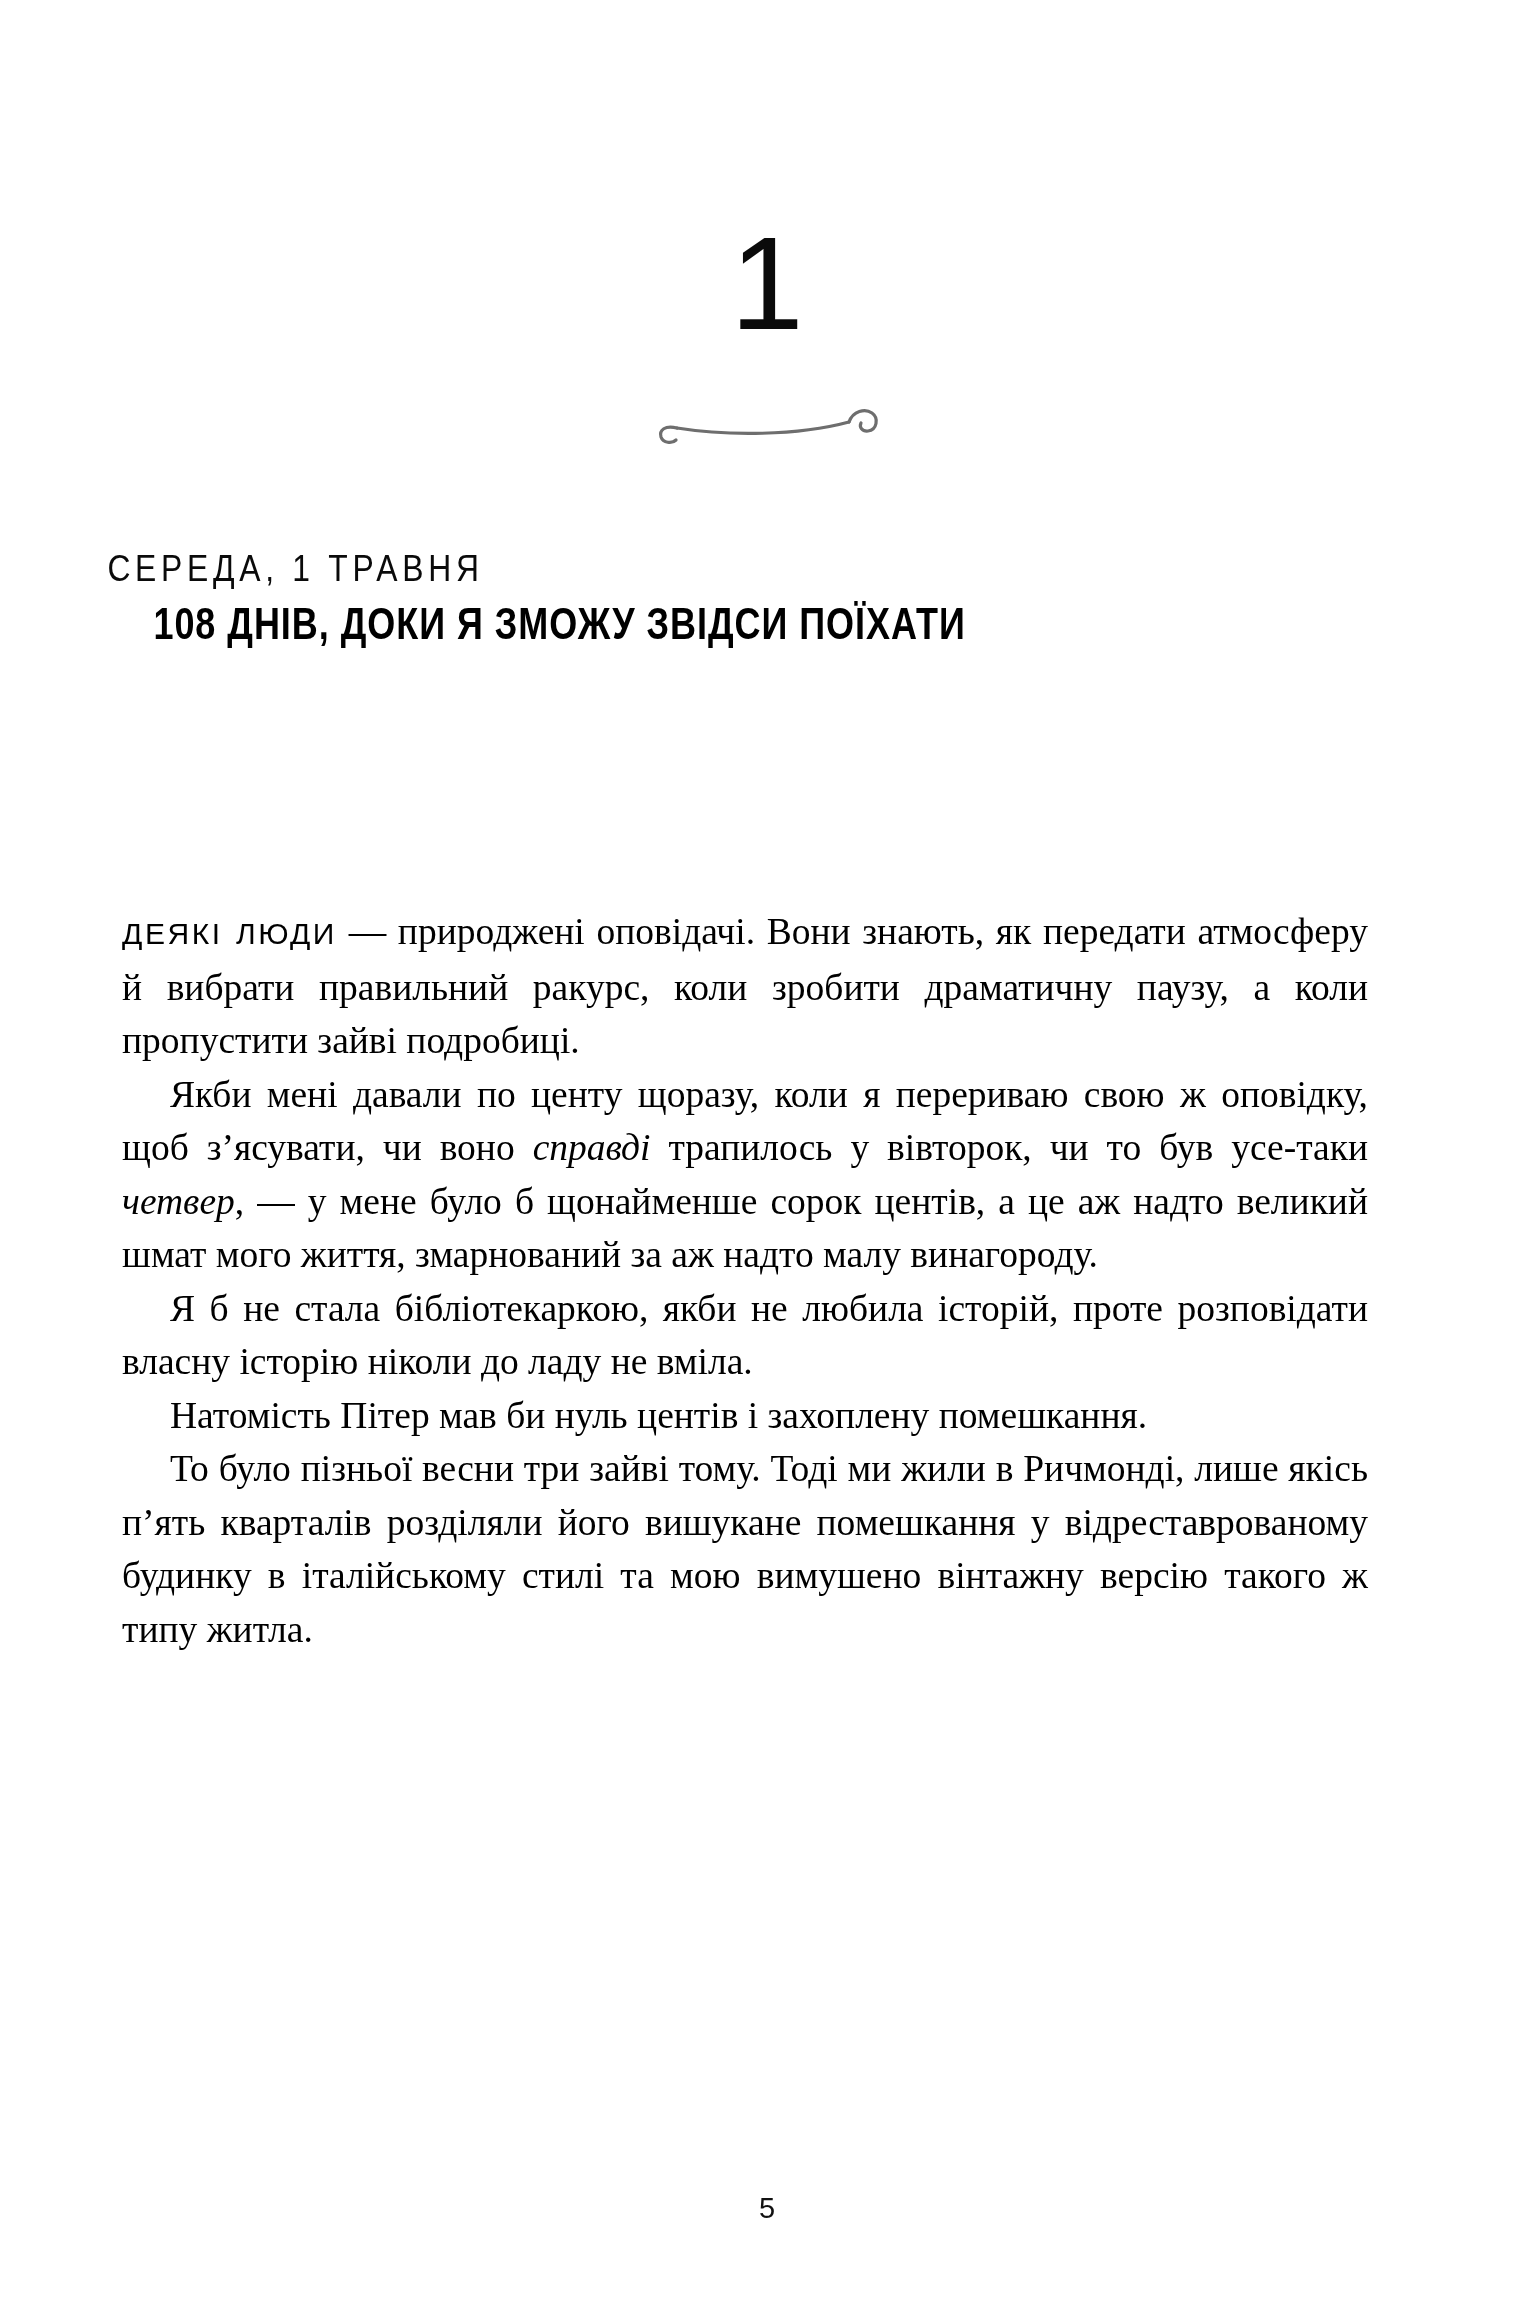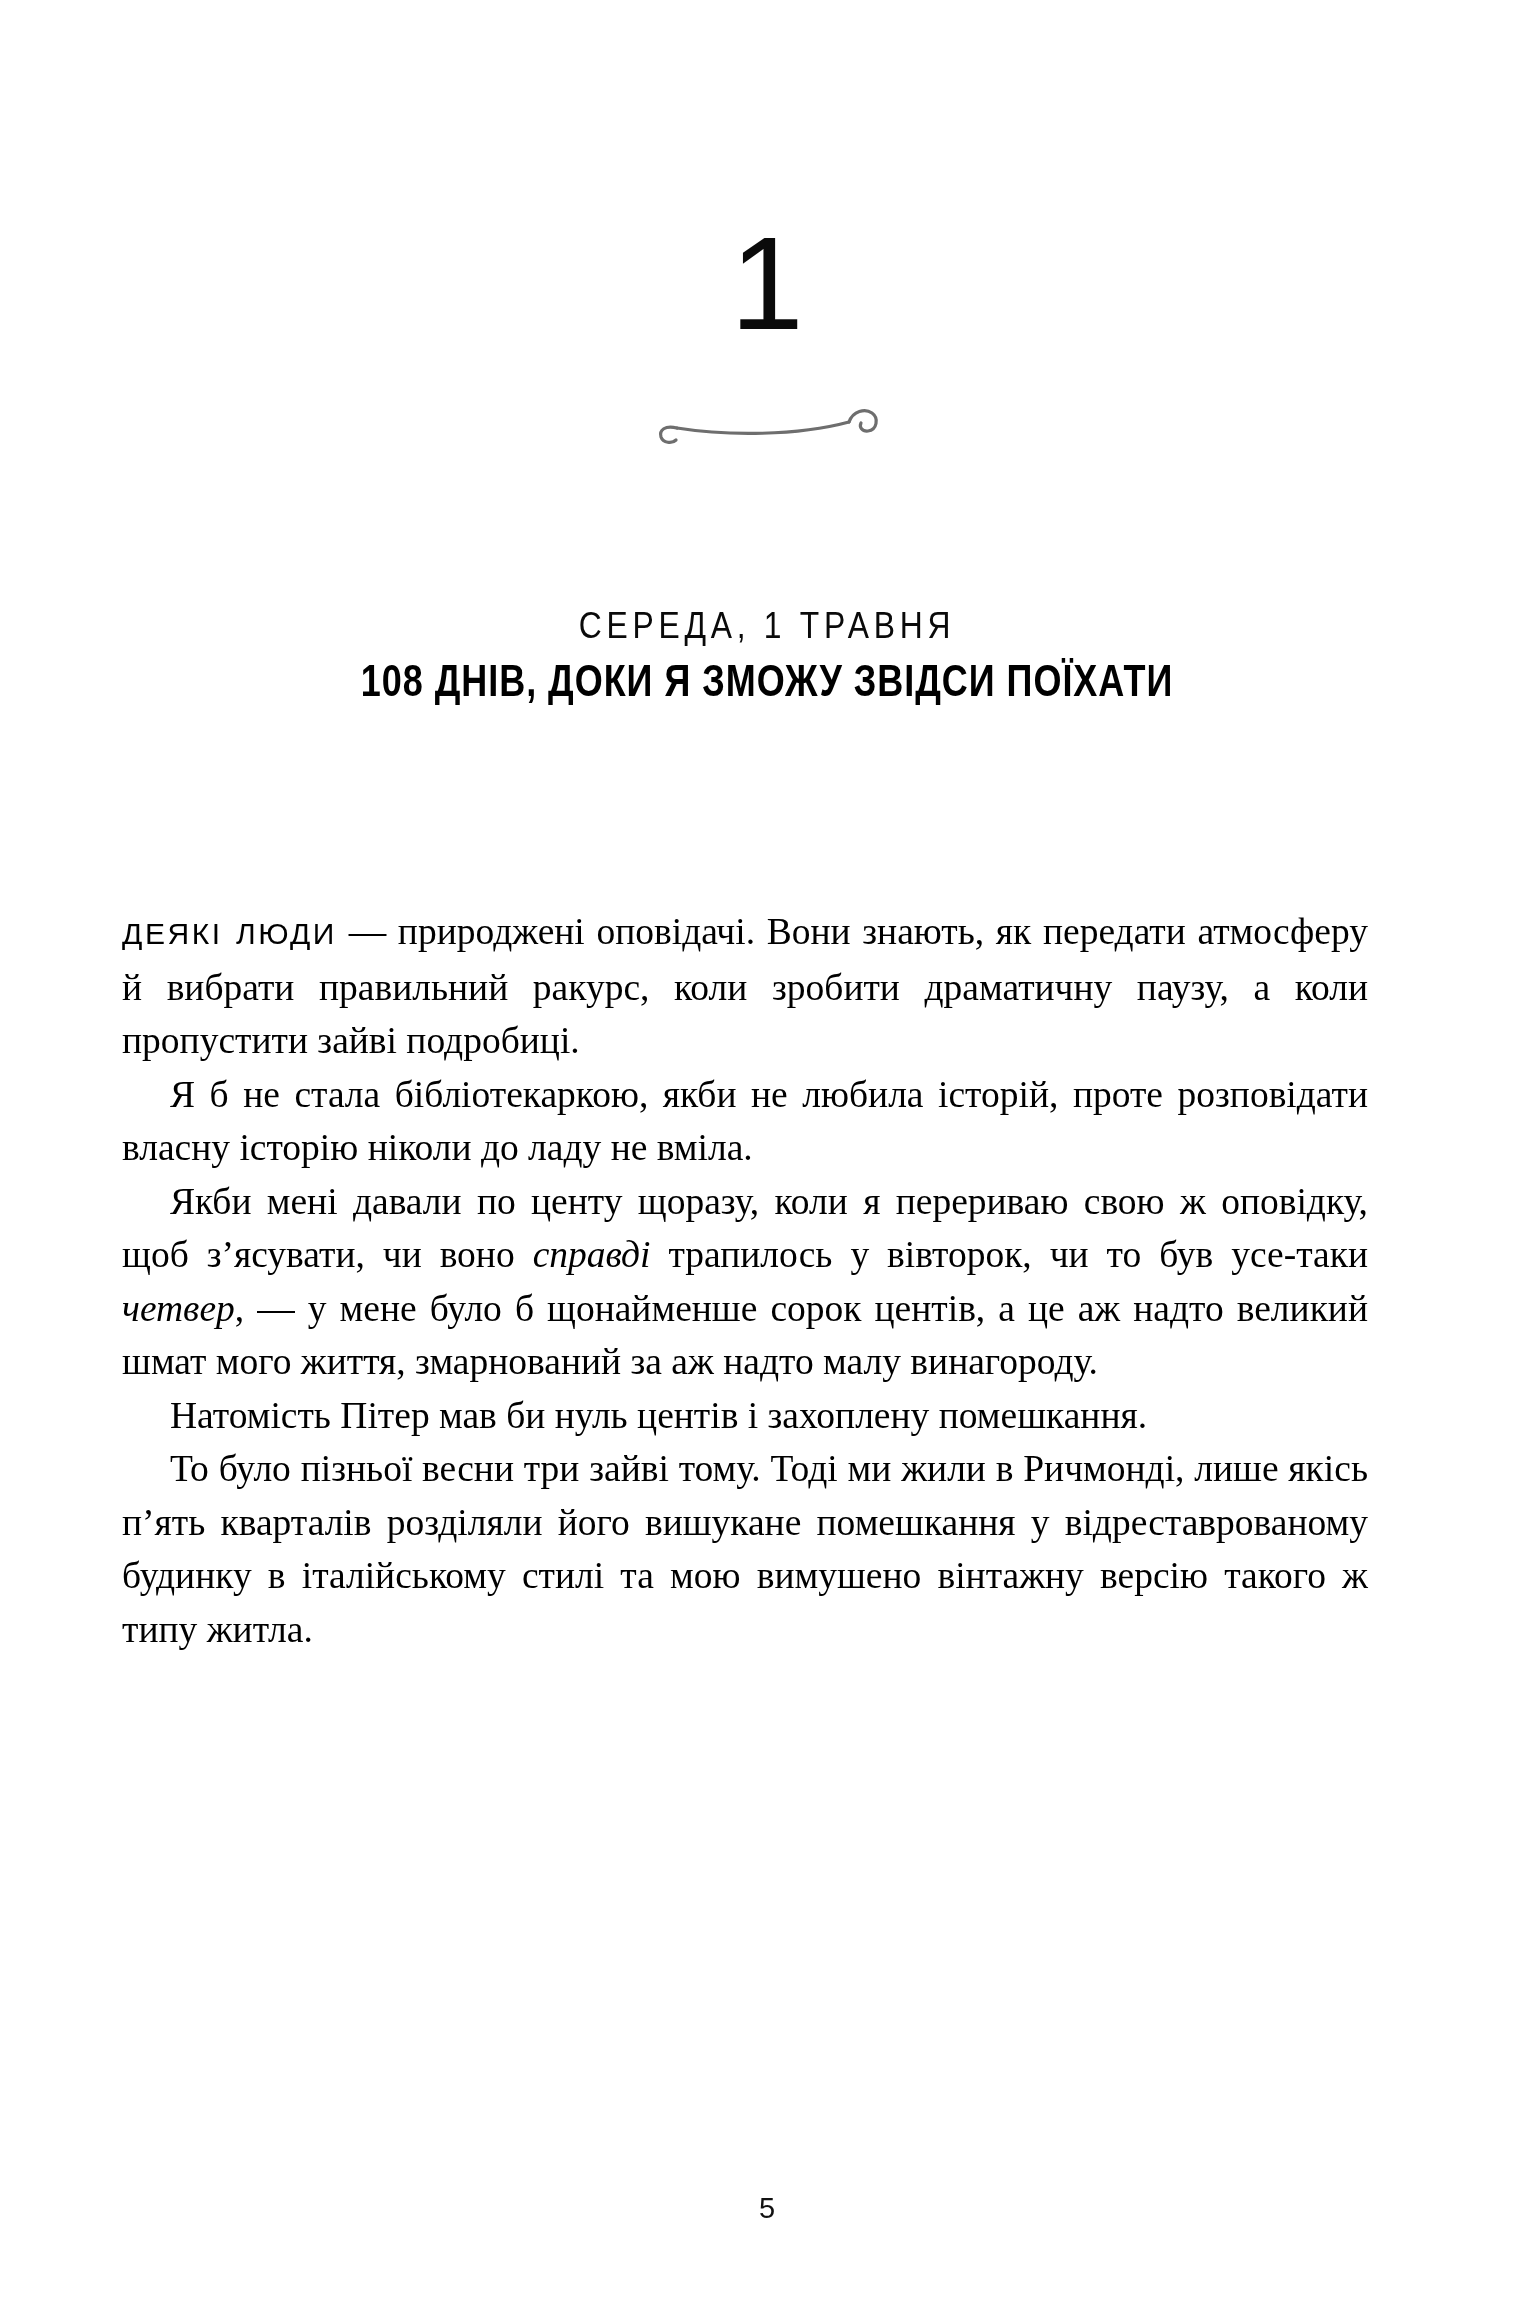--- a/index.html
+++ b/index.html
@@ -49,24 +49,24 @@
     justify-content: center;
     align-items: center;
   }
   .ornament-wrap svg {
     display: block;
   }
 
   
   .heading-block {
     position: absolute;
-    top: 605px;
+    top: 548px;
     left: 0;
     width: 100%;
-    text-align: center;
+    text-align: left;
   }
 
   .heading-date {
     font-family: "Liberation Sans Narrow", "Liberation Sans", "DejaVu Sans Condensed", "DejaVu Sans", sans-serif;
     font-size: 37px;
     font-weight: 400;
     letter-spacing: 5.5px;
     color: #0a0a0a;
     line-height: 1.12;
     transform: scaleX(0.86);
@@ -149,21 +149,21 @@
     </svg>
   </div>
 
   <div class="heading-block">
     <div class="heading-date">СЕРЕДА, 1 ТРАВНЯ</div>
     <div class="heading-countdown">108 ДНІВ, ДОКИ Я ЗМОЖУ ЗВІДСИ ПОЇХАТИ</div>
   </div>
 
   <div class="body-text">
       <p class="first"><span class="opening-caps">ДЕЯКІ ЛЮДИ</span><span> — природжені оповідачі. Вони знають, як передати атмосферу й вибрати правильний ракурс, коли зробити драматичну паузу, а коли пропустити зайві подробиці.</span></p>
+      <p><span>Якби мені давали по центу щоразу, коли я перериваю свою ж оповідку, щоб з’ясувати, чи воно </span><span class="ital">справді</span><span> трапилось у вівторок, чи то був усе-таки </span><span class="ital">четвер</span><span>, — у мене було б щонайменше сорок центів, а це аж надто великий шмат мого життя, змарнований за аж надто малу винагороду.</span></p>
       <p><span>Я б не стала бібліотекаркою, якби не любила історій, проте розповідати власну історію ніколи до ладу не вміла.</span></p>
-      <p><span>Якби мені давали по центу щоразу, коли я перериваю свою ж оповідку, щоб з’ясувати, чи воно </span><span class="ital">справді</span><span> трапилось у вівторок, чи то був усе-таки </span><span class="ital">четвер</span><span>, — у мене було б щонайменше сорок центів, а це аж надто великий шмат мого життя, змарнований за аж надто малу винагороду.</span></p>
       <p><span>Натомість Пітер мав би нуль центів і захоплену помешкання.</span></p>
       <p><span>То було пізньої весни три зайві тому. Тоді ми жили в Ричмонді, лише якісь п’ять кварталів розділяли його вишукане помешкання у відреставрованому будинку в італійському стилі та мою вимушено вінтажну версію такого ж типу житла.</span></p>
     </div>
 
   <div class="folio-number">5</div>
 
 </div>
 
 </body></html>

